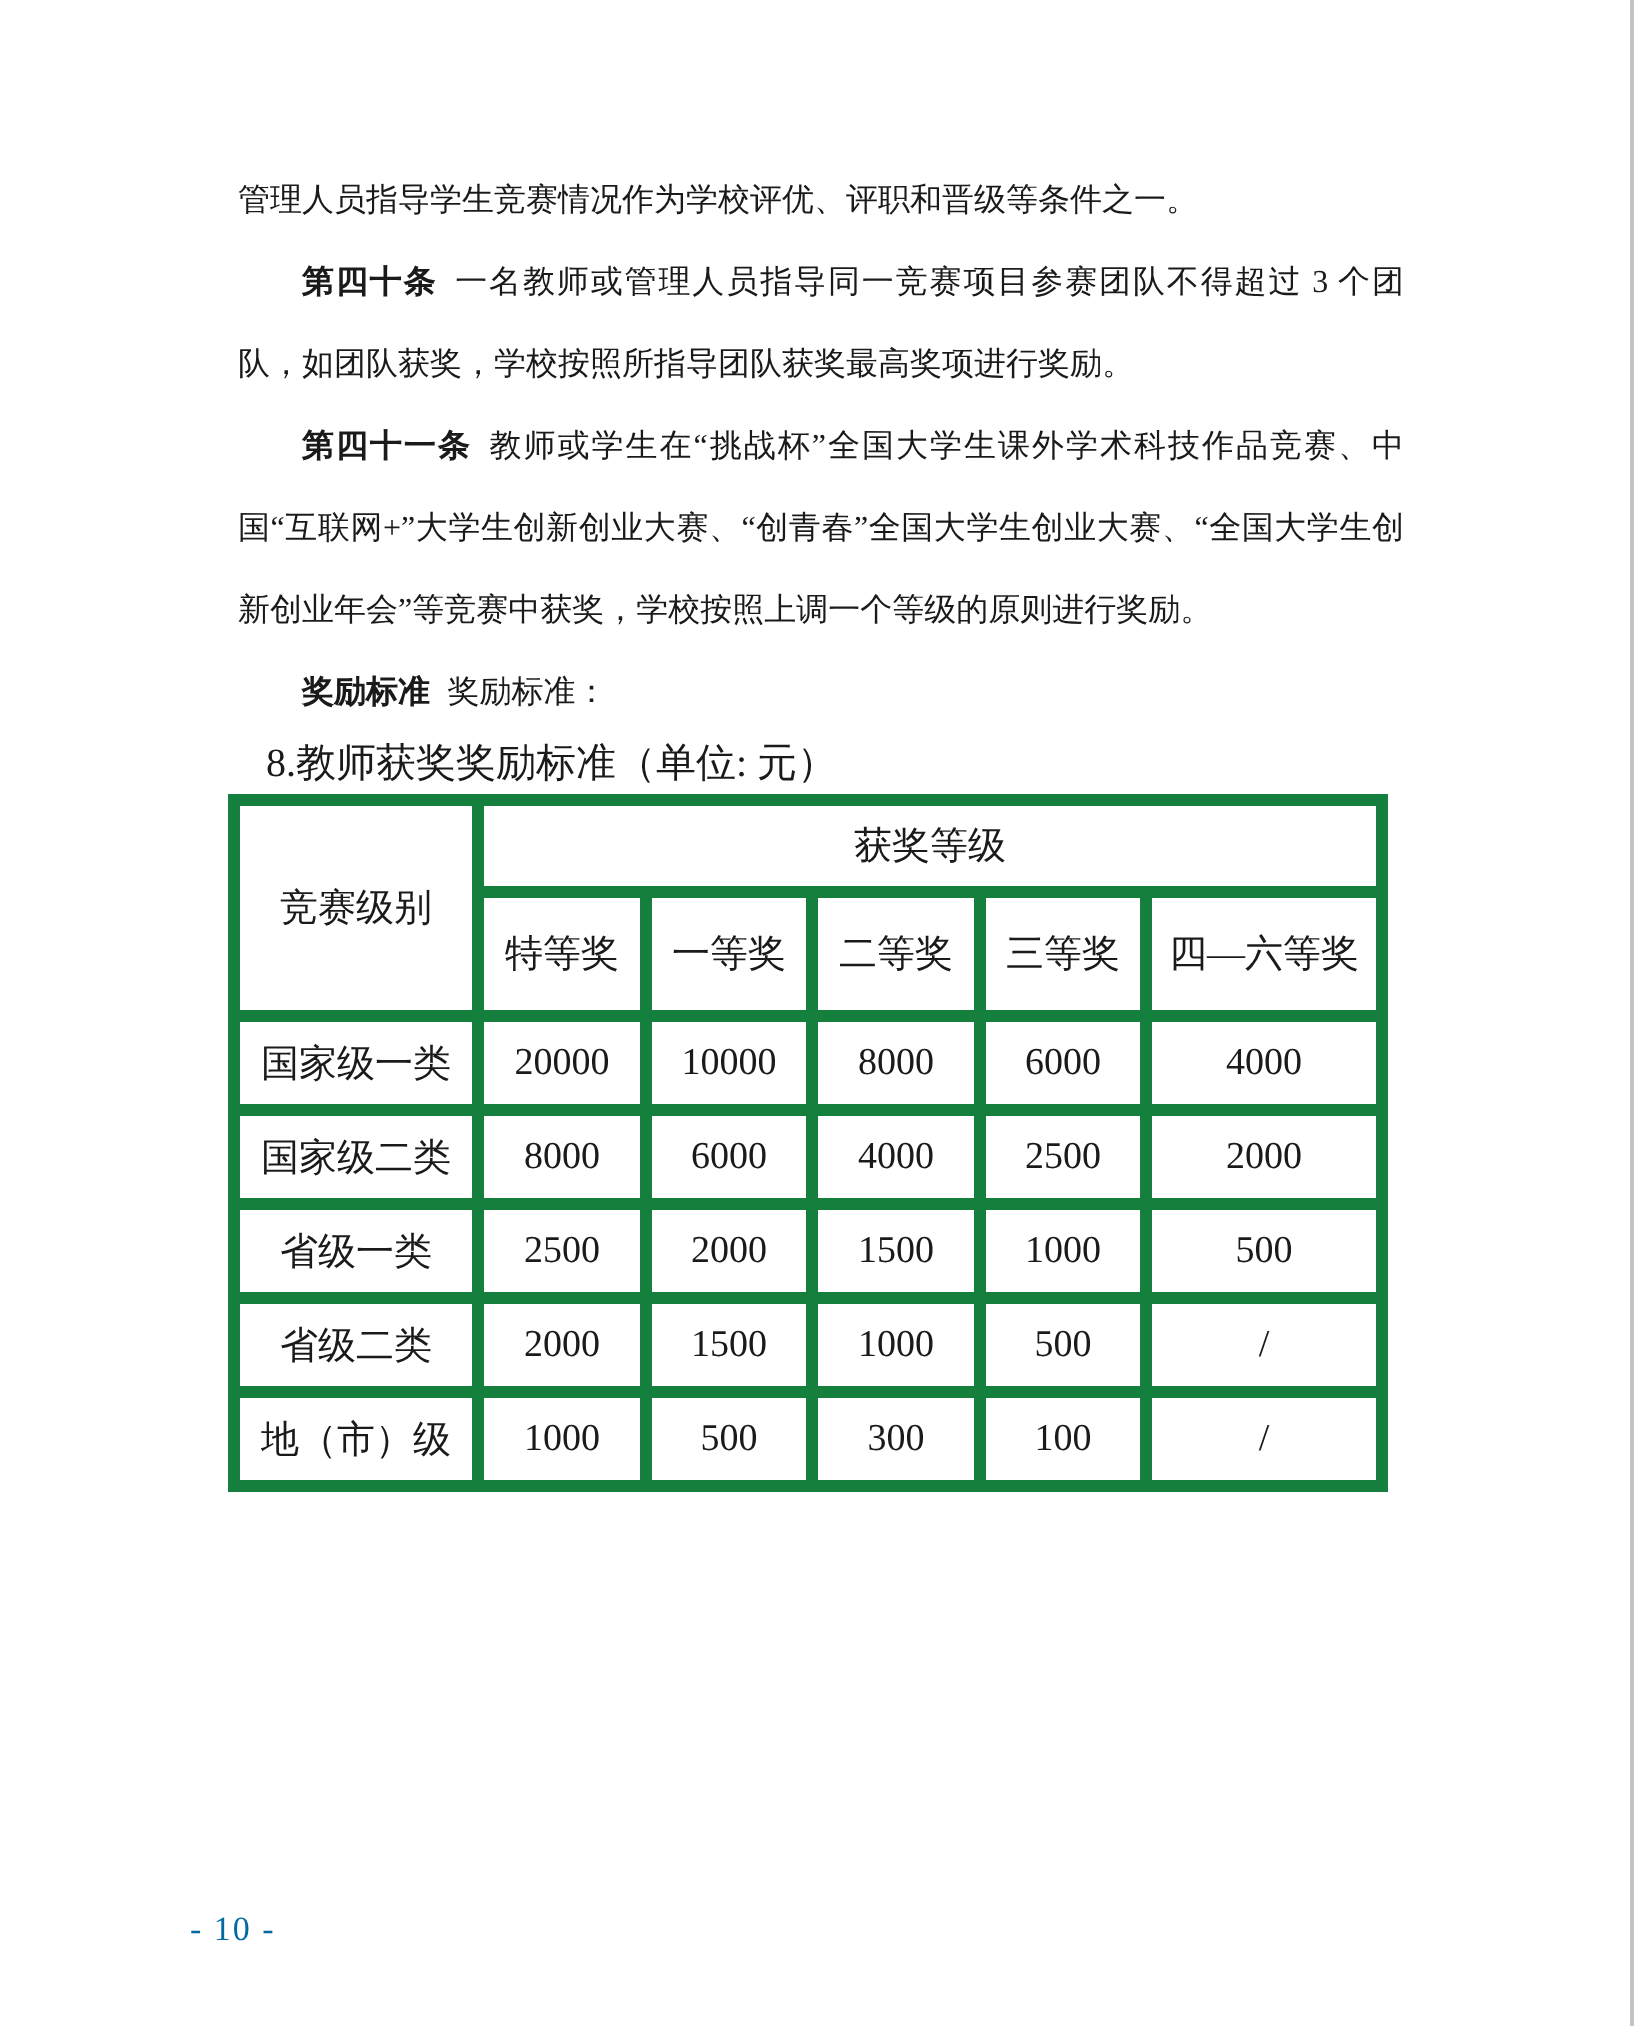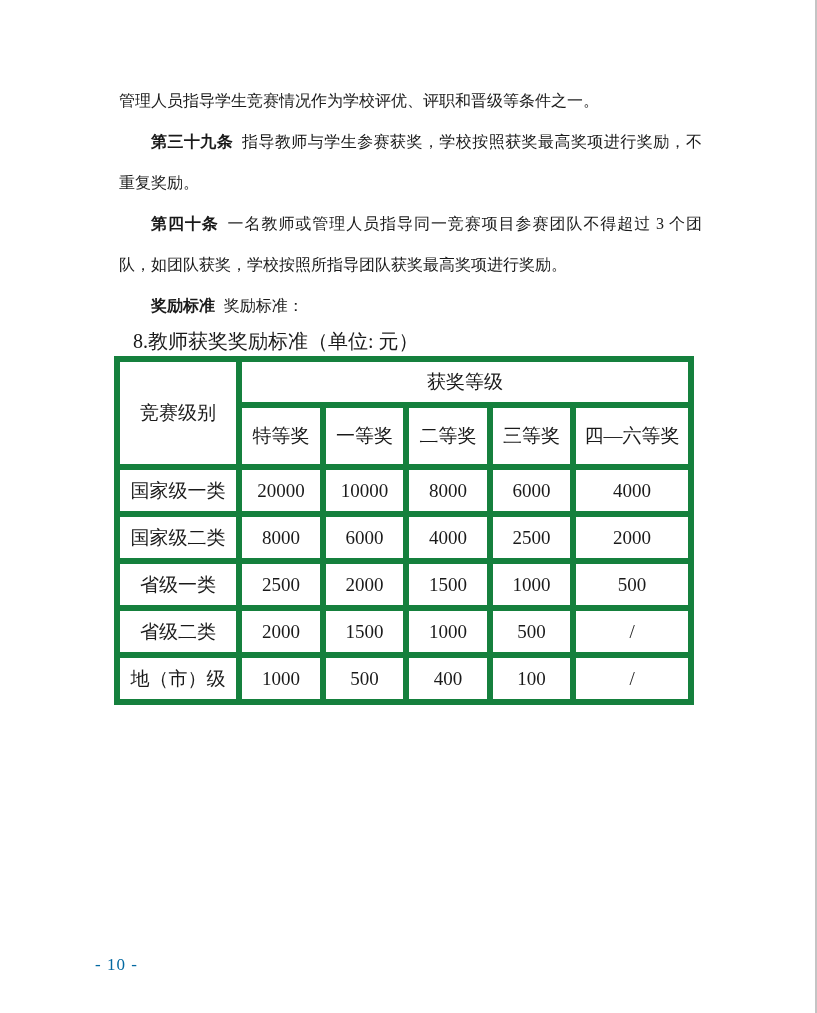--- a/index.html
+++ b/index.html
@@ -70,24 +70,24 @@
   }
 </style>
 </head>
 <body>
 
 <div class="page">
   <div class="content">
 
     <p class="para"><span>管理人员指导学生竞赛情况作为学校评优、评职和晋级等条件之一。</span></p>
 
-    <p class="para indent"><span class="head">第三十九条</span><span>指导教师与学生参赛获奖，学校按照获奖最高奖项进行奖励，不重复奖励。</span></p>
 
     <p class="para indent"><span class="head">第四十条</span><span>一名教师或管理人员指导同一竞赛项目参赛团队不得超过 3 个团队，如团队获奖，学校按照所指导团队获奖最高奖项进行奖励。</span></p>
 
+    <p class="para indent"><span class="head">第四十一条</span><span>教师或学生在“挑战杯”全国大学生课外学术科技作品竞赛、中国“互联网+”大学生创新创业大赛、“创青春”全国大学生创业大赛、“全国大学生创新创业年会”等竞赛中获奖，学校按照上调一个等级的原则进行奖励。</span></p>
 
     <p class="para indent"><span class="head">奖励标准</span><span>奖励标准：</span></p>
 
     <p class="caption">8.教师获奖奖励标准（单位: 元）</p>
 
     <table class="award">
       <colgroup>
         <col class="c-level">
         <col class="c-g1">
         <col class="c-g2">
@@ -138,21 +138,21 @@
             <td>2000</td>
             <td>1500</td>
             <td>1000</td>
             <td>500</td>
             <td>/</td>
           </tr>
           <tr class="drow">
             <td>地（市）级</td>
             <td>1000</td>
             <td>500</td>
-            <td>400</td>
+            <td>300</td>
             <td>100</td>
             <td>/</td>
           </tr>
         </tbody>
     </table>
 
   </div>
 
   <div class="pagenum">- 10 -</div>
 </div>

